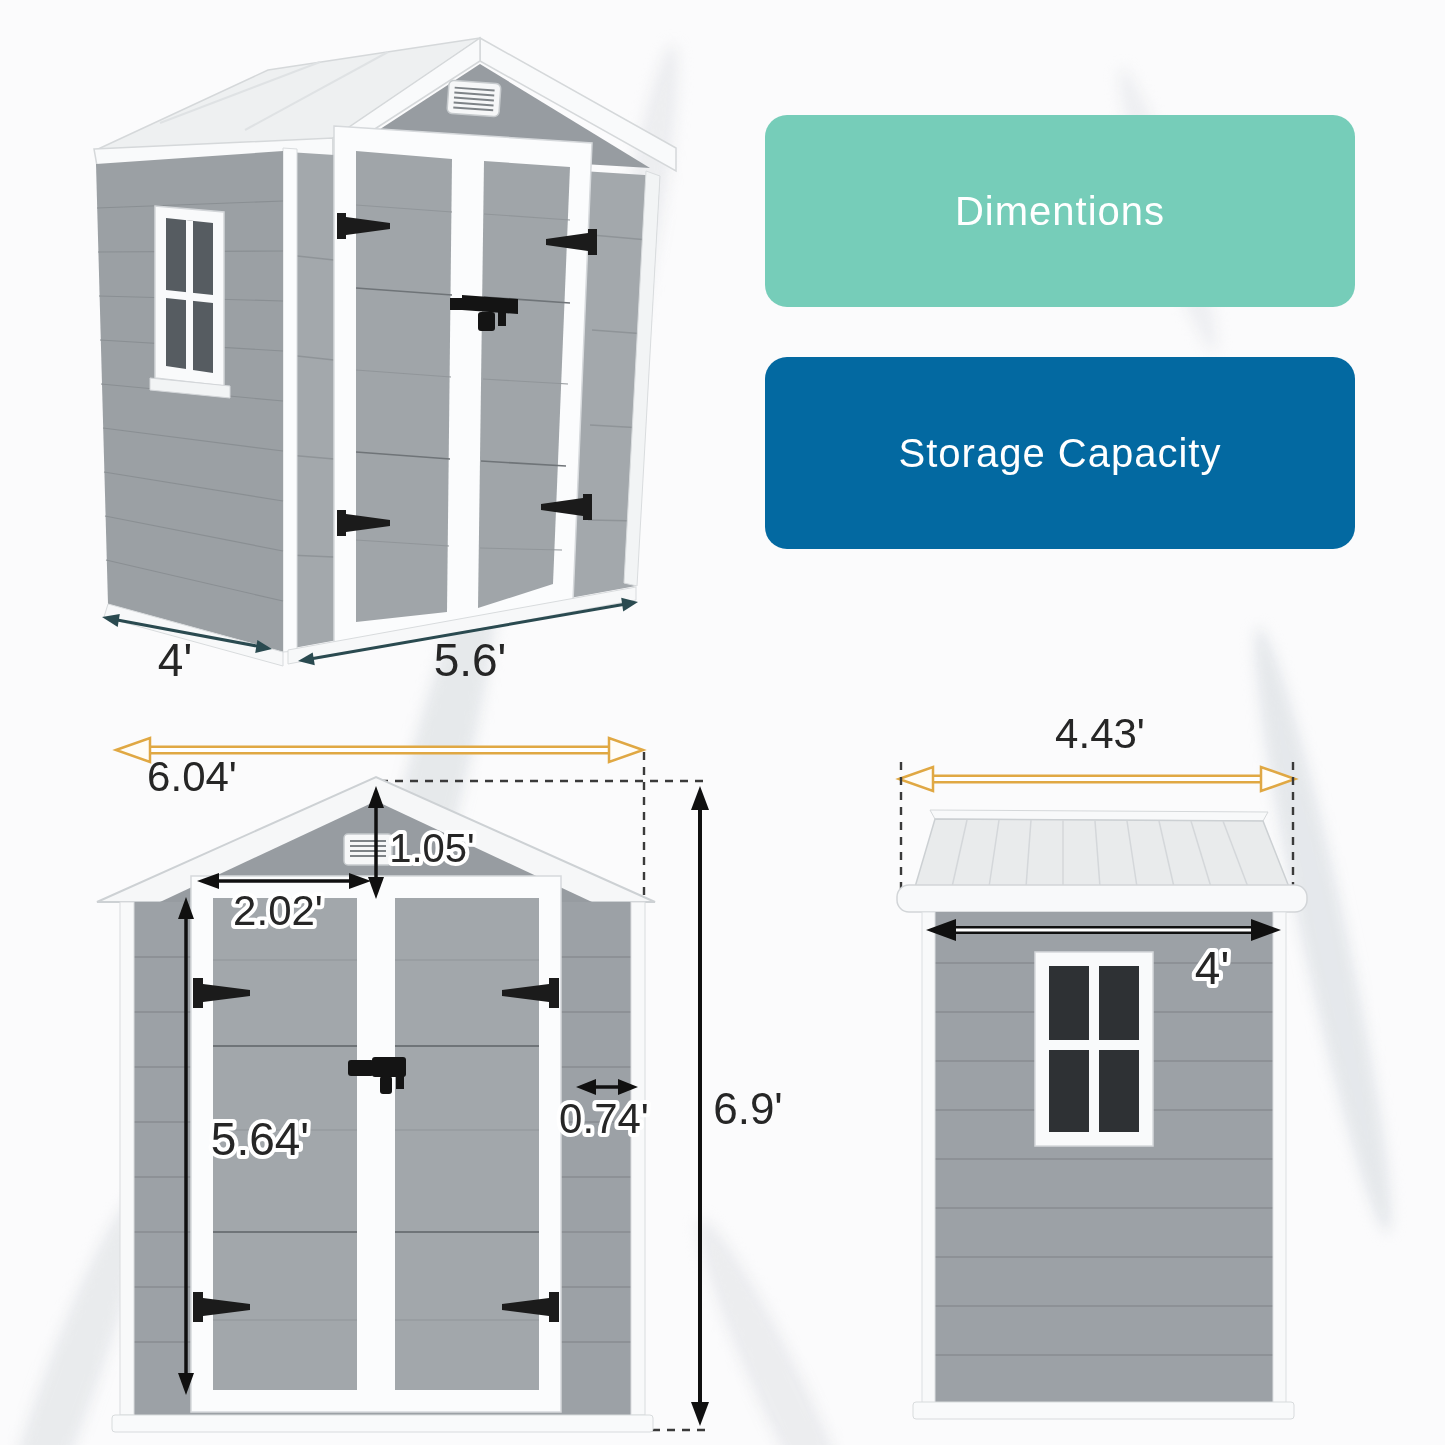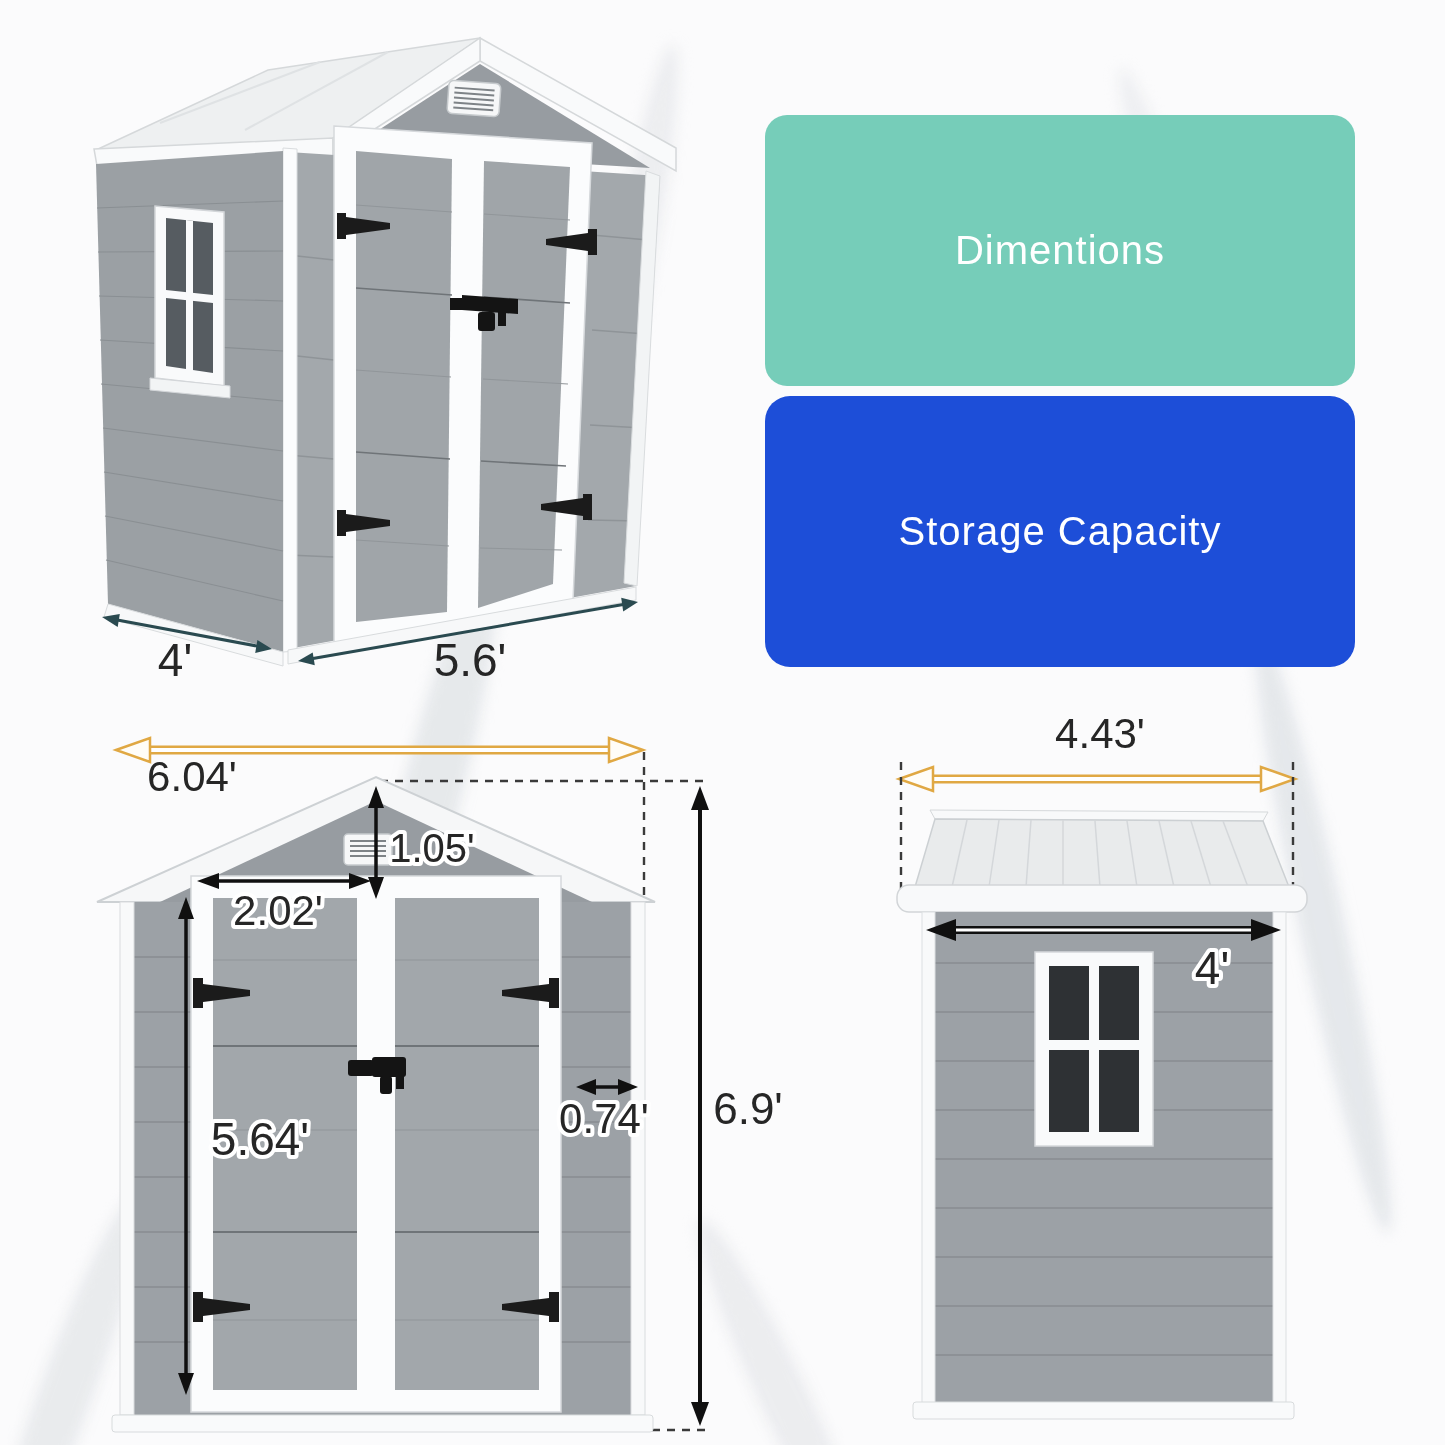--- a/index.html
+++ b/index.html
@@ -5,21 +5,21 @@
   html,body{margin:0;padding:0;}
   body{
     width:1445px;height:1445px;position:relative;overflow:hidden;
     background:#fbfbfc;
     font-family:"Liberation Sans", sans-serif;
   }
   
   .vein{position:absolute;border-radius:50%;filter:blur(7px);pointer-events:none;}
   .stage{position:absolute;left:0;top:0;width:1445px;height:1445px;}
   .card{
-    position:absolute;left:765px;width:590px;height:271px;border-radius:22px;
+    position:absolute;left:765px;width:590px;height:192px;border-radius:22px;
     display:flex;flex-direction:column;align-items:center;justify-content:center;
     color:#ffffff;text-align:center;
   }
   .card .title{font-size:40px;font-weight:500;letter-spacing:1px;}
   .card .value{font-size:78px;font-weight:700;margin-top:10px;letter-spacing:1px;}
   svg text{font-family:"Liberation Sans", sans-serif;}
   .dimlabel{fill:#262626;}
   .halo{stroke:#ffffff;stroke-width:8px;paint-order:stroke;stroke-linejoin:round;}
 </style>
 </head>
@@ -317,15 +317,15 @@
       <polygon points="926,930 956,919 956,941" fill="#101010"></polygon>
       <polygon points="1281,930 1251,919 1251,941" fill="#101010"></polygon>
     </g>
     <text class="dimlabel halo" x="1212" y="972" font-size="46" text-anchor="middle" dominant-baseline="middle">4'</text>
   </g>
 </svg>
 
 <div class="card" style="top:115px;background:#76cdb9;">
   <div class="title">Dimentions</div>
 </div>
-<div class="card" style="top:396px;background:#1d4ed8;border-radius:25px;">
+<div class="card" style="top:357px;background:#0369a1;">
   <div class="title">Storage Capacity</div>
 </div>
 
 </body></html>

